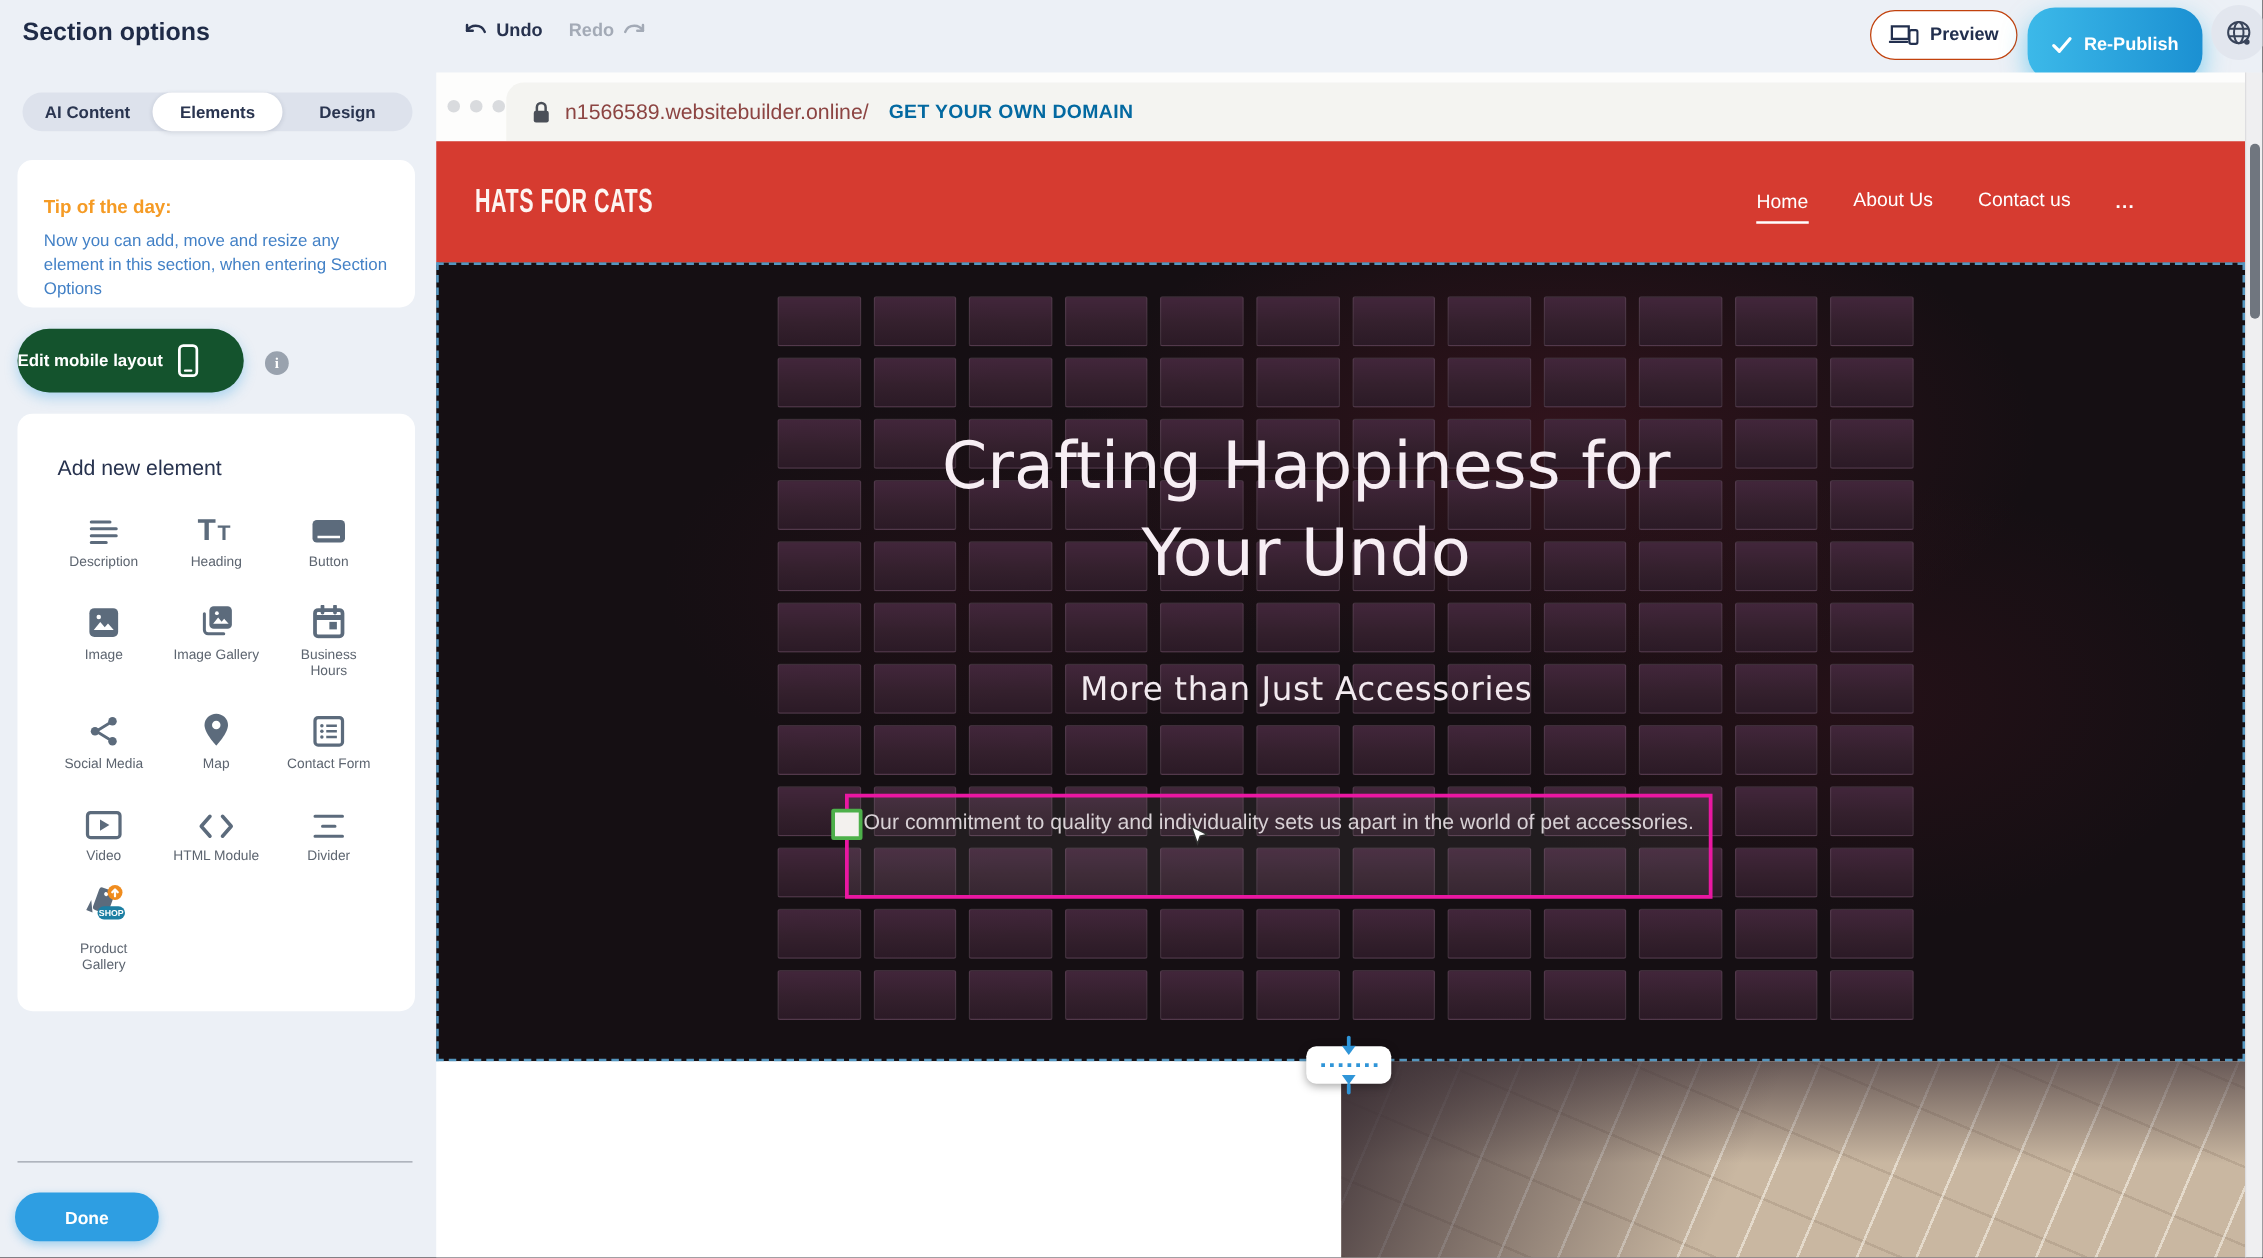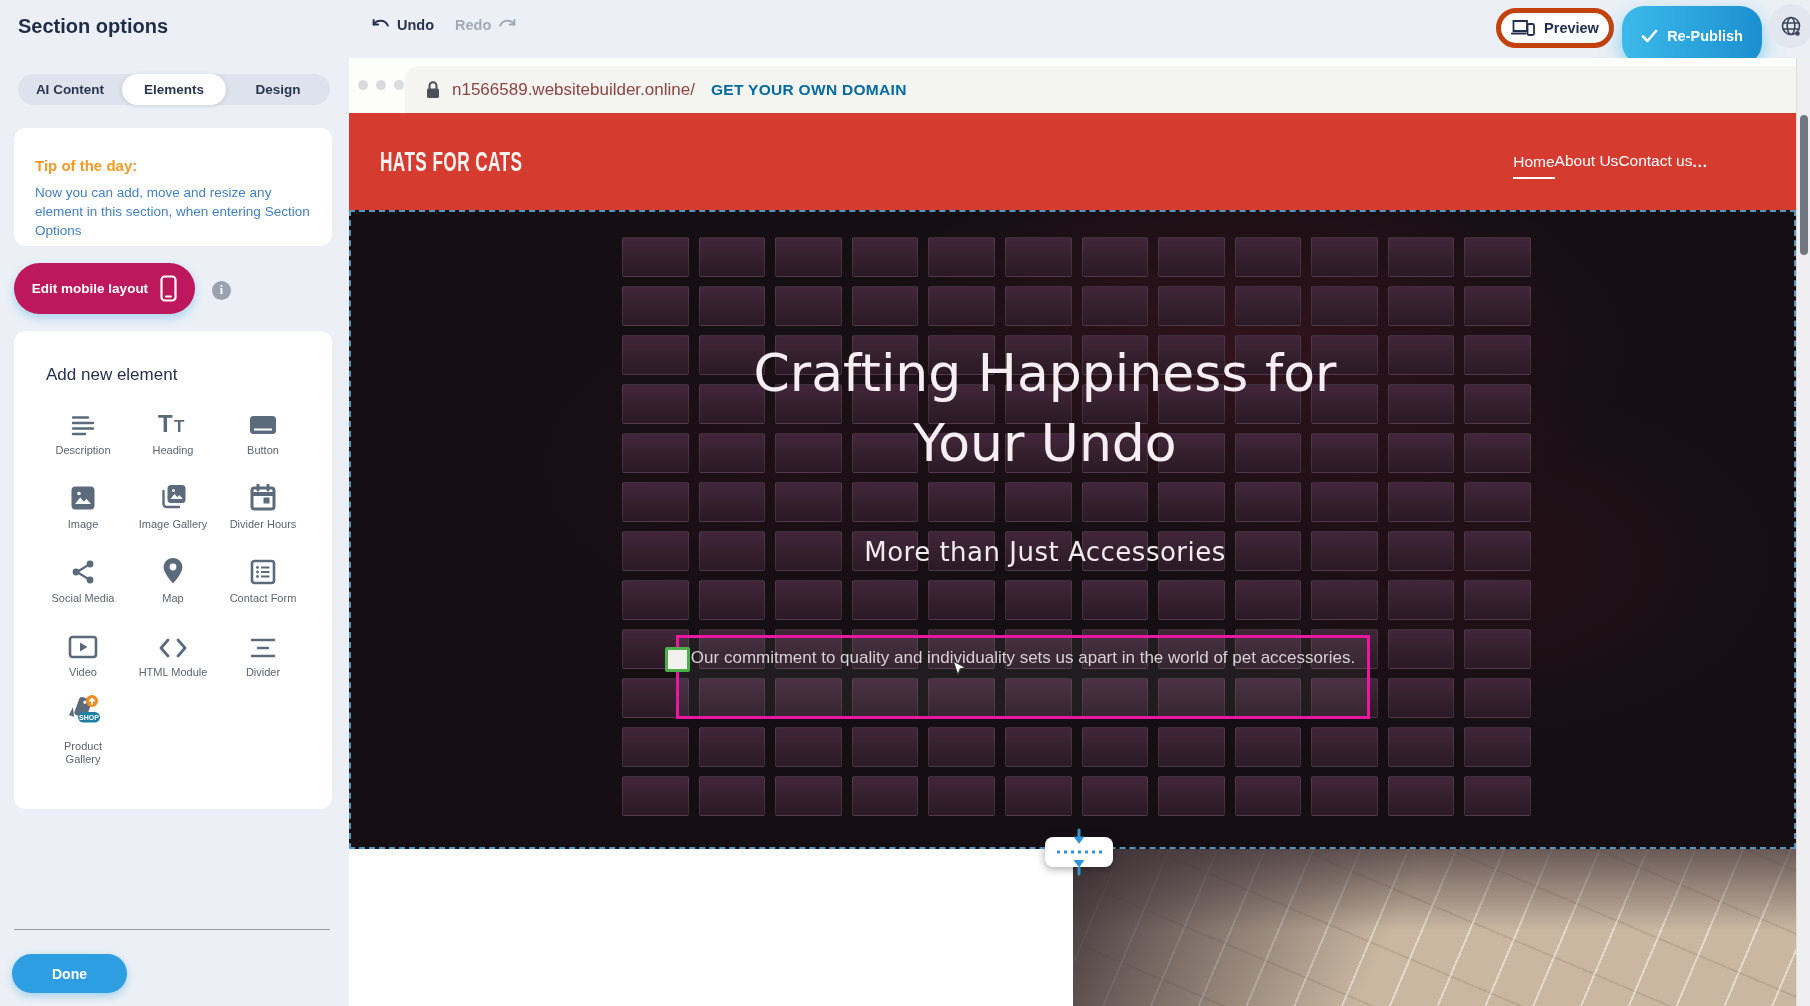--- a/index.html
+++ b/index.html
@@ -6,32 +6,32 @@
   html,body { width:1810px; height:1006px; }
   body { font-family:"Liberation Sans", sans-serif; background:#ecf0f6; overflow:hidden; position:relative; }
   .abs { position:absolute; }
 
   
   #topbar { left:0; top:0; width:1810px; height:58px; }
   .app-title { left:18px; top:15px; font-size:20px; font-weight:bold; color:#1f2b47; }
   .undo-btn { left:370px; top:15px; display:flex; align-items:center; gap:7px; color:#27324e; font-weight:bold; font-size:14.5px; cursor:pointer; }
   .redo-btn { left:455px; top:15px; display:flex; align-items:center; gap:7px; color:#a3aab6; font-weight:bold; font-size:14.5px; }
   .history-ico { width:20px; height:20px; }
-  .preview-btn { left:1496px; top:8px; width:118px; height:40px; border-radius:20px; background:#fff; border:5px solid #c2410c; display:flex; align-items:center; justify-content:center; gap:9px; color:#222f4e; font-weight:bold; font-size:14.5px; cursor:pointer; }
+  .preview-btn { left:1496px; top:8px; width:118px; height:40px; border-radius:20px; background:#fff; border:1px solid #c2410c; display:flex; align-items:center; justify-content:center; gap:9px; color:#222f4e; font-weight:bold; font-size:14.5px; cursor:pointer; }
   .republish-btn { left:1622px; top:6px; width:140px; height:59px; border-radius:22px; background:linear-gradient(90deg,#3cb9e9,#1b90d2); box-shadow:0 8px 20px rgba(42,180,232,.55); display:flex; align-items:center; justify-content:center; gap:9px; color:#fff; font-weight:bold; font-size:14.5px; cursor:pointer; }
   .globe-btn { left:1769px; top:4px; width:44px; height:44px; border-radius:50%; background:#e2e6ee; display:flex; align-items:center; justify-content:center; cursor:pointer; }
 
   
   .tabs { left:18px; top:74px; width:312px; height:31px; border-radius:16px; background:#dde2ec; display:flex; align-items:center; }
   .tab { flex:1; text-align:center; font-size:13.5px; font-weight:bold; color:#2a3550; height:31px; line-height:31px; border-radius:16px; cursor:pointer; }
   .tab.active { background:#fff; box-shadow:0 1px 4px rgba(30,40,70,.15); }
   .tip-card { left:14px; top:128px; width:318px; height:118px; background:#fff; border-radius:12px; padding:29px 21px; }
   .tip-title { color:#f59b25; font-weight:bold; font-size:15px; }
   .tip-body { margin-top:9px; color:#4381c6; font-size:13.5px; line-height:19px; }
-  .edit-mobile-btn { left:14px; top:263px; width:181px; height:51px; border-radius:26px; background:#be185d; display:flex; align-items:center; justify-content:center; gap:12px; color:#fff; font-weight:bold; font-size:13.5px; cursor:pointer; box-shadow:0 4px 10px rgba(46,158,226,.35); }
+  .edit-mobile-btn { left:14px; top:263px; width:181px; height:51px; border-radius:26px; background:#14532d; display:flex; align-items:center; gap:12px; color:#fff; font-weight:bold; font-size:13.5px; cursor:pointer; box-shadow:0 4px 10px rgba(46,158,226,.35); }
   .info-btn { left:212px; top:281px; width:19px; height:19px; border-radius:50%; background:#99a2ae; color:#fff; font-size:12px; font-weight:bold; text-align:center; line-height:19px; font-family:"Liberation Serif",serif; cursor:pointer; }
   .add-card { left:14px; top:331px; width:318px; height:478px; background:#fff; border-radius:12px; padding:24px 24px 0 24px; }
   .add-title { font-size:17px; color:#27324e; padding-left:8px;margin-top:10px; }
   .el-grid { margin-top:18px; display:grid; grid-template-columns:repeat(3,90px); row-gap:20px; justify-content:space-between; }
   .el-item { display:flex; flex-direction:column; align-items:center; cursor:pointer; }
   .el-icon { height:34px; display:flex; align-items:flex-end; justify-content:center; position:relative; }
   .el-label { margin-top:7px; font-size:11px; color:#5d6570; text-align:center; line-height:13px; max-width:70px; }
   .side-divider { left:14px; top:929px; width:316px; height:0; border-top:1.5px solid #9aa0aa; }
   .done-btn { left:12px; top:954px; width:115px; height:39px; border-radius:20px; background:#2e9ee2; color:#fff; font-weight:bold; font-size:14px; display:flex; align-items:center; justify-content:center; cursor:pointer; box-shadow:0 3px 8px rgba(46,158,226,.4); }
 
@@ -40,21 +40,21 @@
   .win-dots { left:358px; top:80px; display:flex; gap:8px; }
   .win-dots span { width:10px; height:10px; border-radius:50%; background:#d9dbde; }
   .browser-tab { left:405px; top:66px; width:1391px; height:47px; background:#f4f4f1; border-top-left-radius:14px; display:flex; align-items:center; }
   .lock-ico { margin-left:20px; }
   .url-text { margin-left:11px; font-size:17px; color:#8c4442; }
   .domain-cta { margin-left:16px; font-size:15.5px; font-weight:bold; color:#0369a1; letter-spacing:.3px; cursor:pointer; }
 
   
   .site-header { left:349px; top:113px; width:1447px; height:97px; background:#d63b30; display:flex; align-items:center; }
   .logo { margin-left:31px; color:#fdf5f2; font-weight:bold; font-size:21px; letter-spacing:.5px; transform:scale(.82,1.28); transform-origin:left center; white-space:nowrap; cursor:pointer; }
-  .site-nav { position:absolute; right:88px; top:0; height:97px; display:flex; align-items:center; }
+  .site-nav { position:absolute; right:88px; top:0; height:97px; display:flex; align-items:center; gap:36px; }
   .nav-item { color:#fff; font-size:15.5px; cursor:pointer; padding-bottom:2px; }
   .nav-item.active { border-bottom:2px solid #fff; padding-bottom:6px; margin-bottom:-8px; }
   .nav-more { color:#fff; font-size:15px; letter-spacing:1px; cursor:pointer; font-weight:bold; }
 
   
   .hero { left:349px; top:210px; width:1447px; height:639px;
           background:
             radial-gradient(38% 45% at 62% 22%, rgba(125,30,52,.28), transparent 70%),
             radial-gradient(30% 40% at 78% 55%, rgba(110,25,45,.18), transparent 70%),
             radial-gradient(25% 35% at 30% 40%, rgba(90,20,40,.15), transparent 70%),
@@ -225,21 +225,21 @@
 
     <div class="el-item">
       <span class="el-icon">
         <svg width="26" height="27" viewBox="0 0 26 27" fill="none">
             <rect x="2" y="4" width="22" height="21" rx="2.5" stroke="#5c6b7c" stroke-width="3"></rect>
             <path d="M2.5 10h21" stroke="#5c6b7c" stroke-width="4"></path>
             <path d="M8 1v5M18 1v5" stroke="#5c6b7c" stroke-width="3" stroke-linecap="round"></path>
             <rect x="13.5" y="13.5" width="6" height="6" fill="#5c6b7c"></rect>
           </svg>
       </span>
-      <span class="el-label">Divider Hours</span>
+      <span class="el-label">Business Hours</span>
     </div>
 
     <div class="el-item">
       <span class="el-icon">
         <svg width="26" height="26" viewBox="0 0 26 26">
             <path d="M20 5L7 13M7 13l13 8" stroke="#5c6b7c" stroke-width="2.2"></path>
             <circle cx="20" cy="5" r="3.4" fill="#5c6b7c"></circle>
             <circle cx="6" cy="13" r="3.4" fill="#5c6b7c"></circle>
             <circle cx="20" cy="21" r="3.4" fill="#5c6b7c"></circle>
           </svg>

